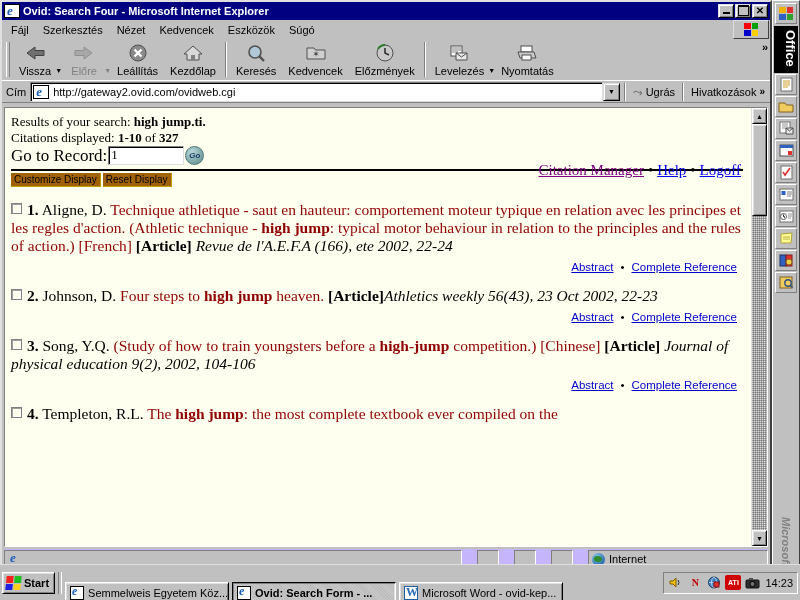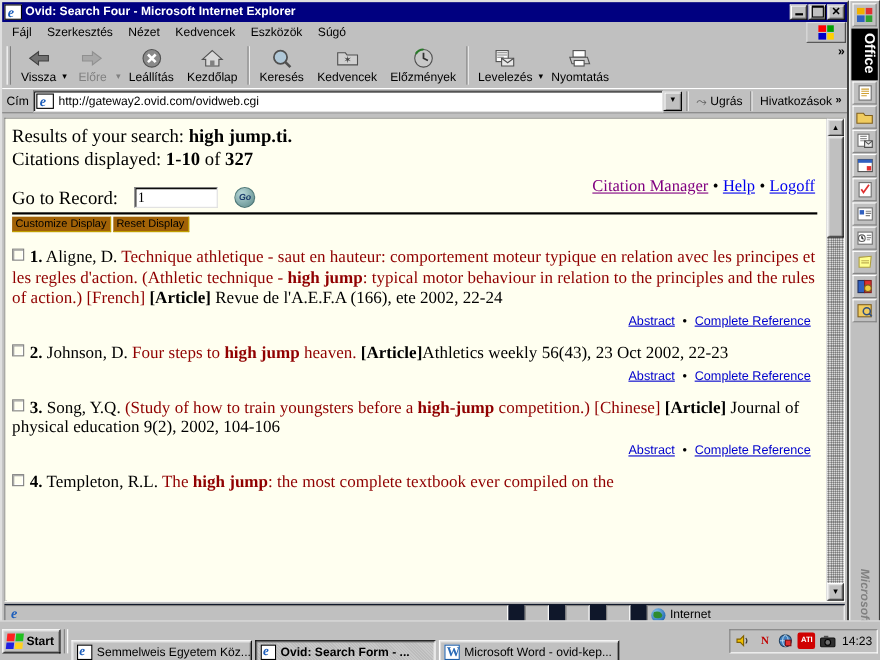--- a/index.html
+++ b/index.html
@@ -123,23 +123,23 @@
     box-shadow: inset 1px 1px 0 #000;
     display:flex;
   }
   #page {
     flex: 1; overflow: hidden; position: relative; background: #fffff0;
     padding: 6px 8px 0 6px;
     font-family: "Liberation Serif", serif;
   }
   #page a { text-decoration: underline; }
 
-  .hdr-line { font-size: 17px; color: #000; line-height: 1.22; }
+  .hdr-line { font-size: 13px; color: #000; line-height: 1.22; }
   .hdr-line b { font-weight: bold; }
-  .gotorec { display:flex; align-items:flex-start; gap:15px; margin-top:15px; position:relative;}
+  .gotorec { display:flex; align-items:flex-start; gap:1px; margin-top:0; position:relative;}
   .gotorec .lab { font-size:17px; }
   #recinput {
     width: 76px; height: 19px; background:#fff; font-family:"Liberation Serif",serif;
     font-size: 13px; padding: 0 2px;
     border: 1px solid; border-color:#808080 #dfdfdf #dfdfdf #808080;
     box-shadow: inset 1px 1px 0 #000;
   }
   .gobtn {
     width: 19px; height: 19px; border-radius: 50%;
     background: radial-gradient(circle at 35% 30%, #b9d8d8 0%, #7fa8a8 60%, #5d8787 100%);
@@ -171,21 +171,21 @@
     border: 1px solid #808080;
     box-shadow: inset 1px 1px 0 #a0a0a0, inset -1px -1px 0 #fff;
     margin-right: 5px; vertical-align: 1px;
   }
   .cit .num { font-weight: bold; }
   .cit .au { font-weight: normal; color:#000; }
   .cit .ti { color: #900000; }
   .cit .ti b { font-weight: bold; }
   .cit .lang { color: #900000; }
   .cit .doctype { font-weight: bold; color:#000; }
-  .cit .src { color:#000; }
+  .cit .src { font-style: italic; color:#000; }
   .citlinks {
     text-align: right; margin-top: 6px; padding-right: 6px;
     font-family: "Liberation Sans", sans-serif; font-size: 11.5px;
   }
   .citlinks a { color:#0000cc; text-decoration:none; }
   .citlinks .dot { color:#000; margin: 0 7px; }
 
   
   #pagescroll { width: 16px; background:#c0c0c0; display:flex; flex-direction:column;
                 border-left: 1px solid #dfdfdf; }
@@ -197,21 +197,21 @@
      background-image: repeating-linear-gradient(0deg,#ffffff 0 1px,#c0c0c0 1px 2px),
                        repeating-linear-gradient(90deg,#ffffff 0 1px,#c0c0c0 1px 2px);
      background-blend-mode: multiply; position:relative;}
   .sb-thumb { position:absolute; left:0; right:0; top:0; height:92px; background:#c0c0c0;
               border:1px solid; border-color:#fff #000 #000 #fff;
               box-shadow: inset 1px 1px 0 #dfdfdf, inset -1px -1px 0 #808080;}
 
   
   #statusbar {
     position:absolute; left:2px; right:2px; bottom:2px; height:20px;
-    background:#0f172a; display:flex; align-items:center; gap:15px;
+    background:#c4b5fd; display:flex; align-items:center; gap:15px;
   }
   .st-cell { height:18px; background:#c0c0c0;
      border: 1px solid; border-color:#808080 #fff #fff #808080;
      display:flex; align-items:center; padding:0 3px; font-size:11px;}
   #st-main { flex:1; }
   #st-zone { width: 180px; gap:4px; }
   .globe { width:13px; height:13px; border-radius:50%;
      background: radial-gradient(circle at 35% 30%, #89c7f0 0%, #2a6fb5 70%, #17436e 100%);
      position:relative; overflow:hidden; flex:none;}
   .globe::after{content:"";position:absolute;left:2px;top:3px;width:8px;height:6px;

